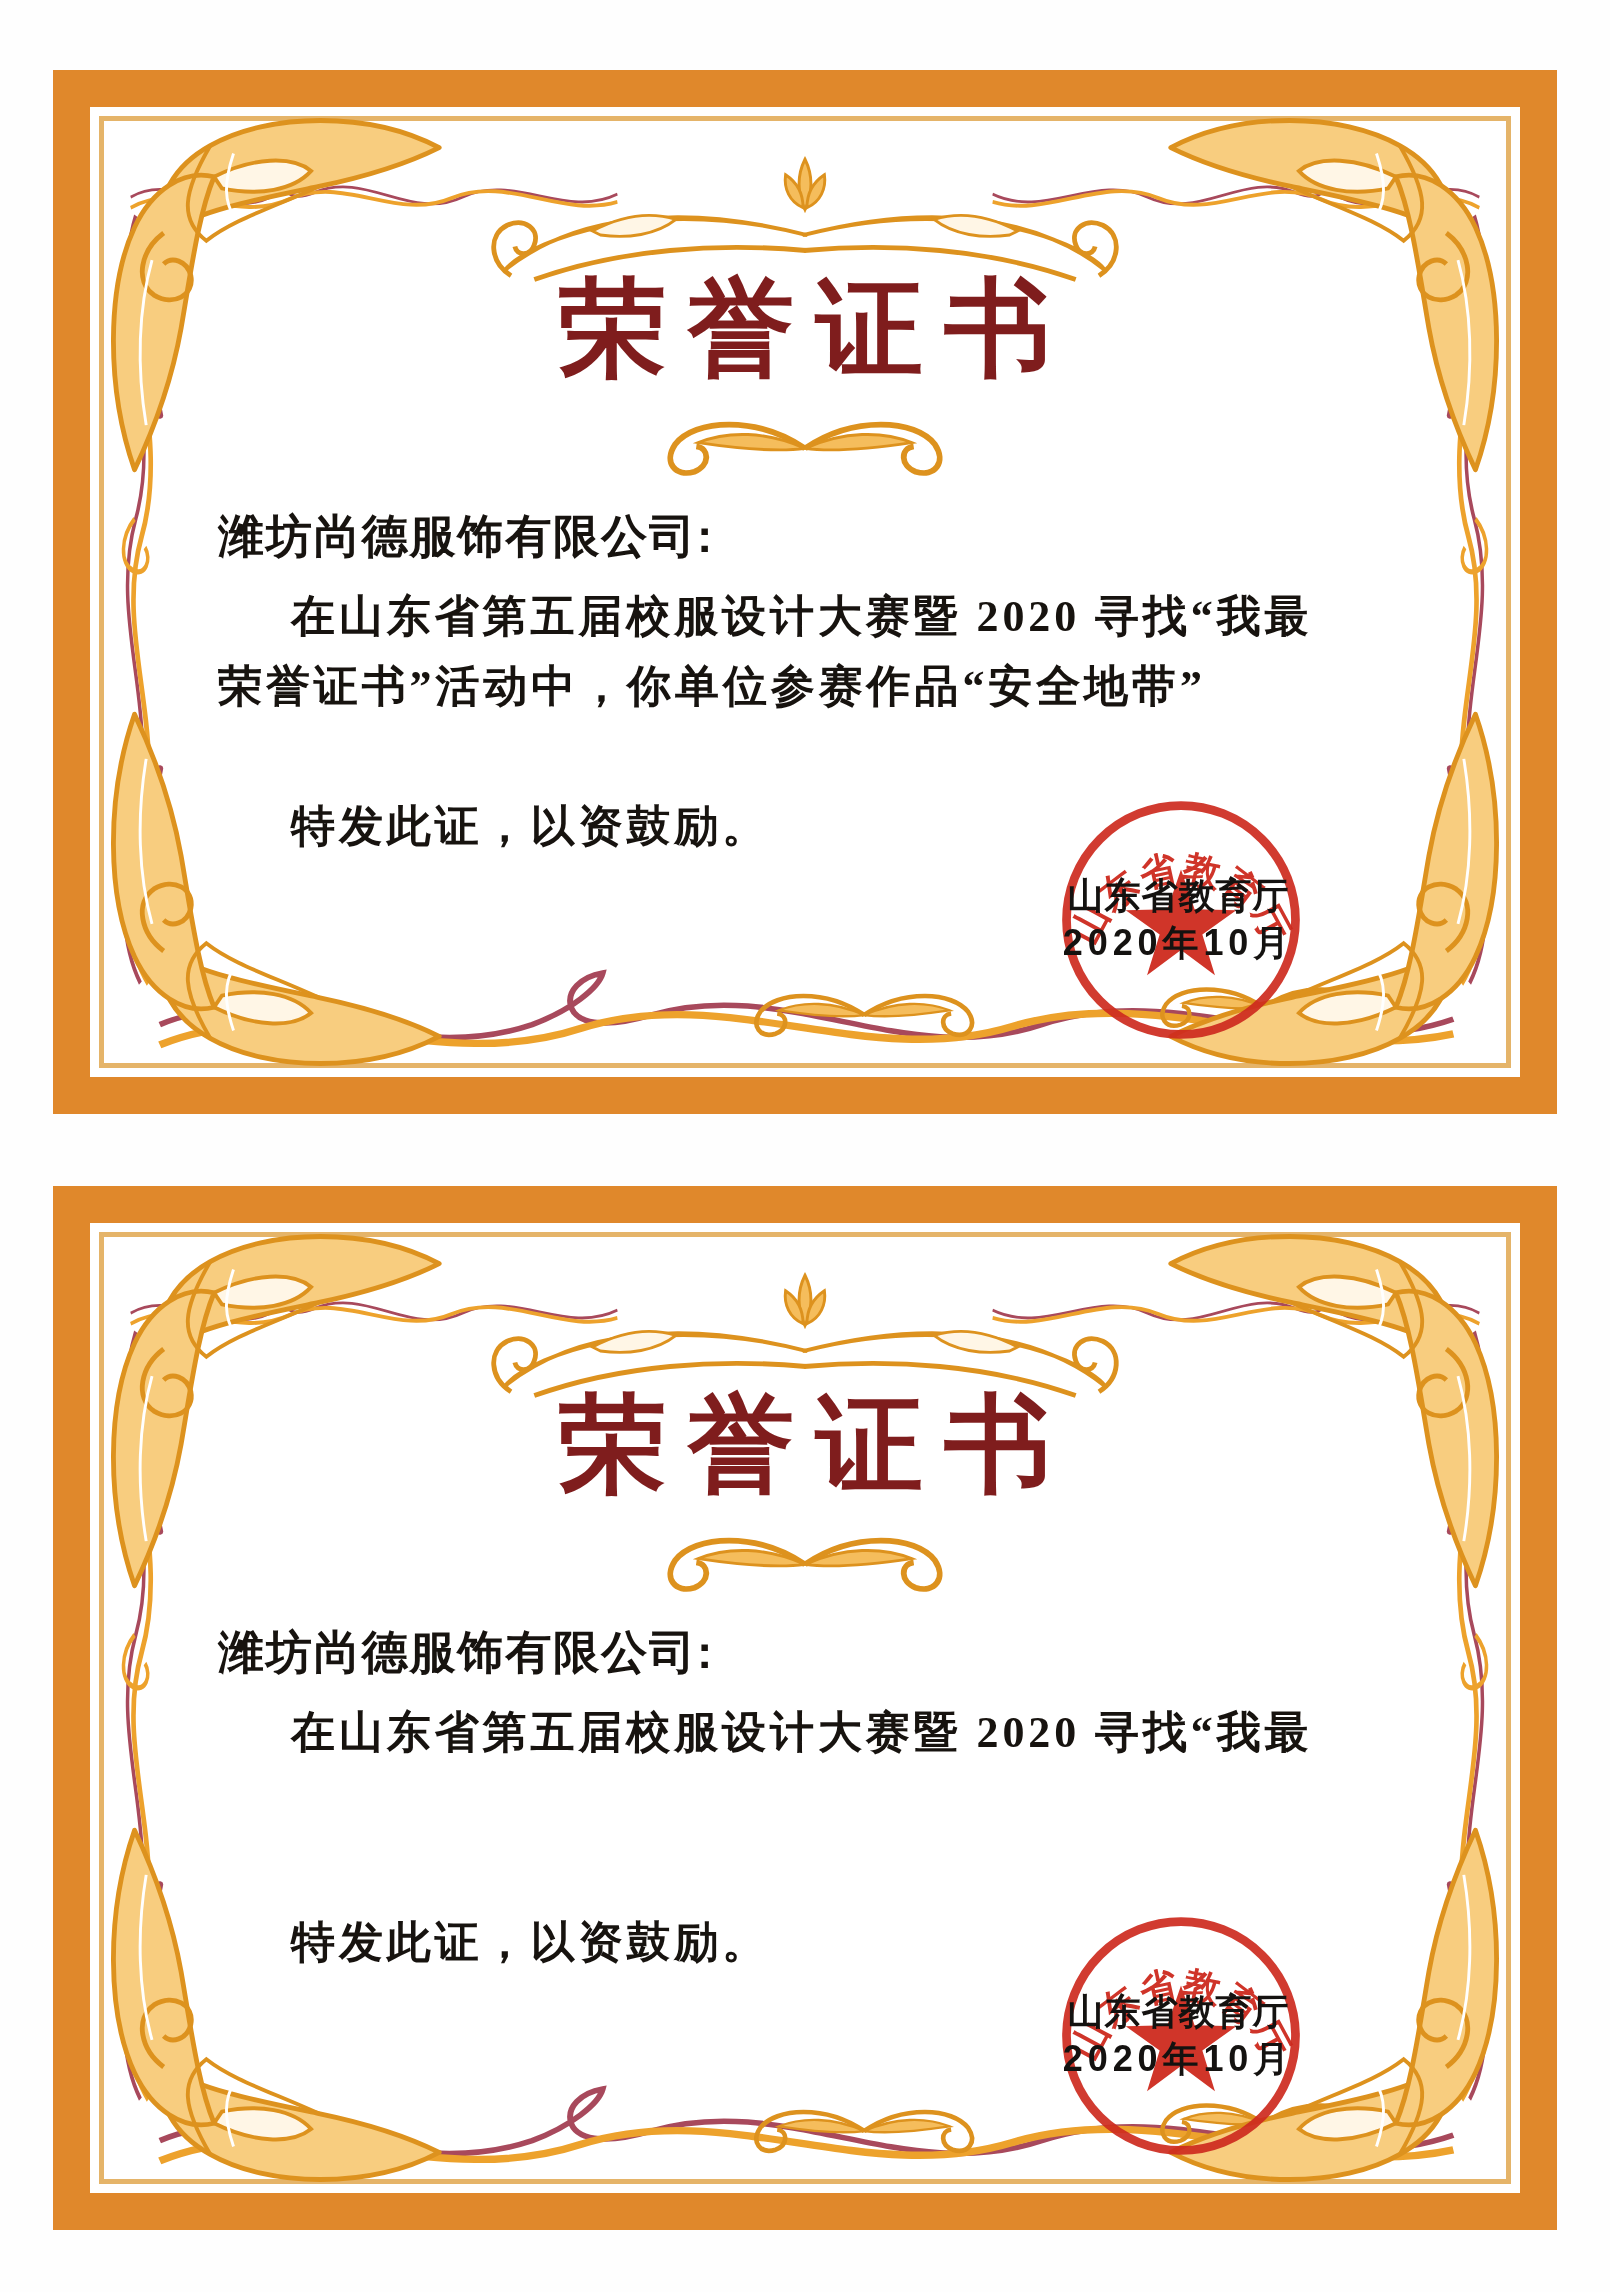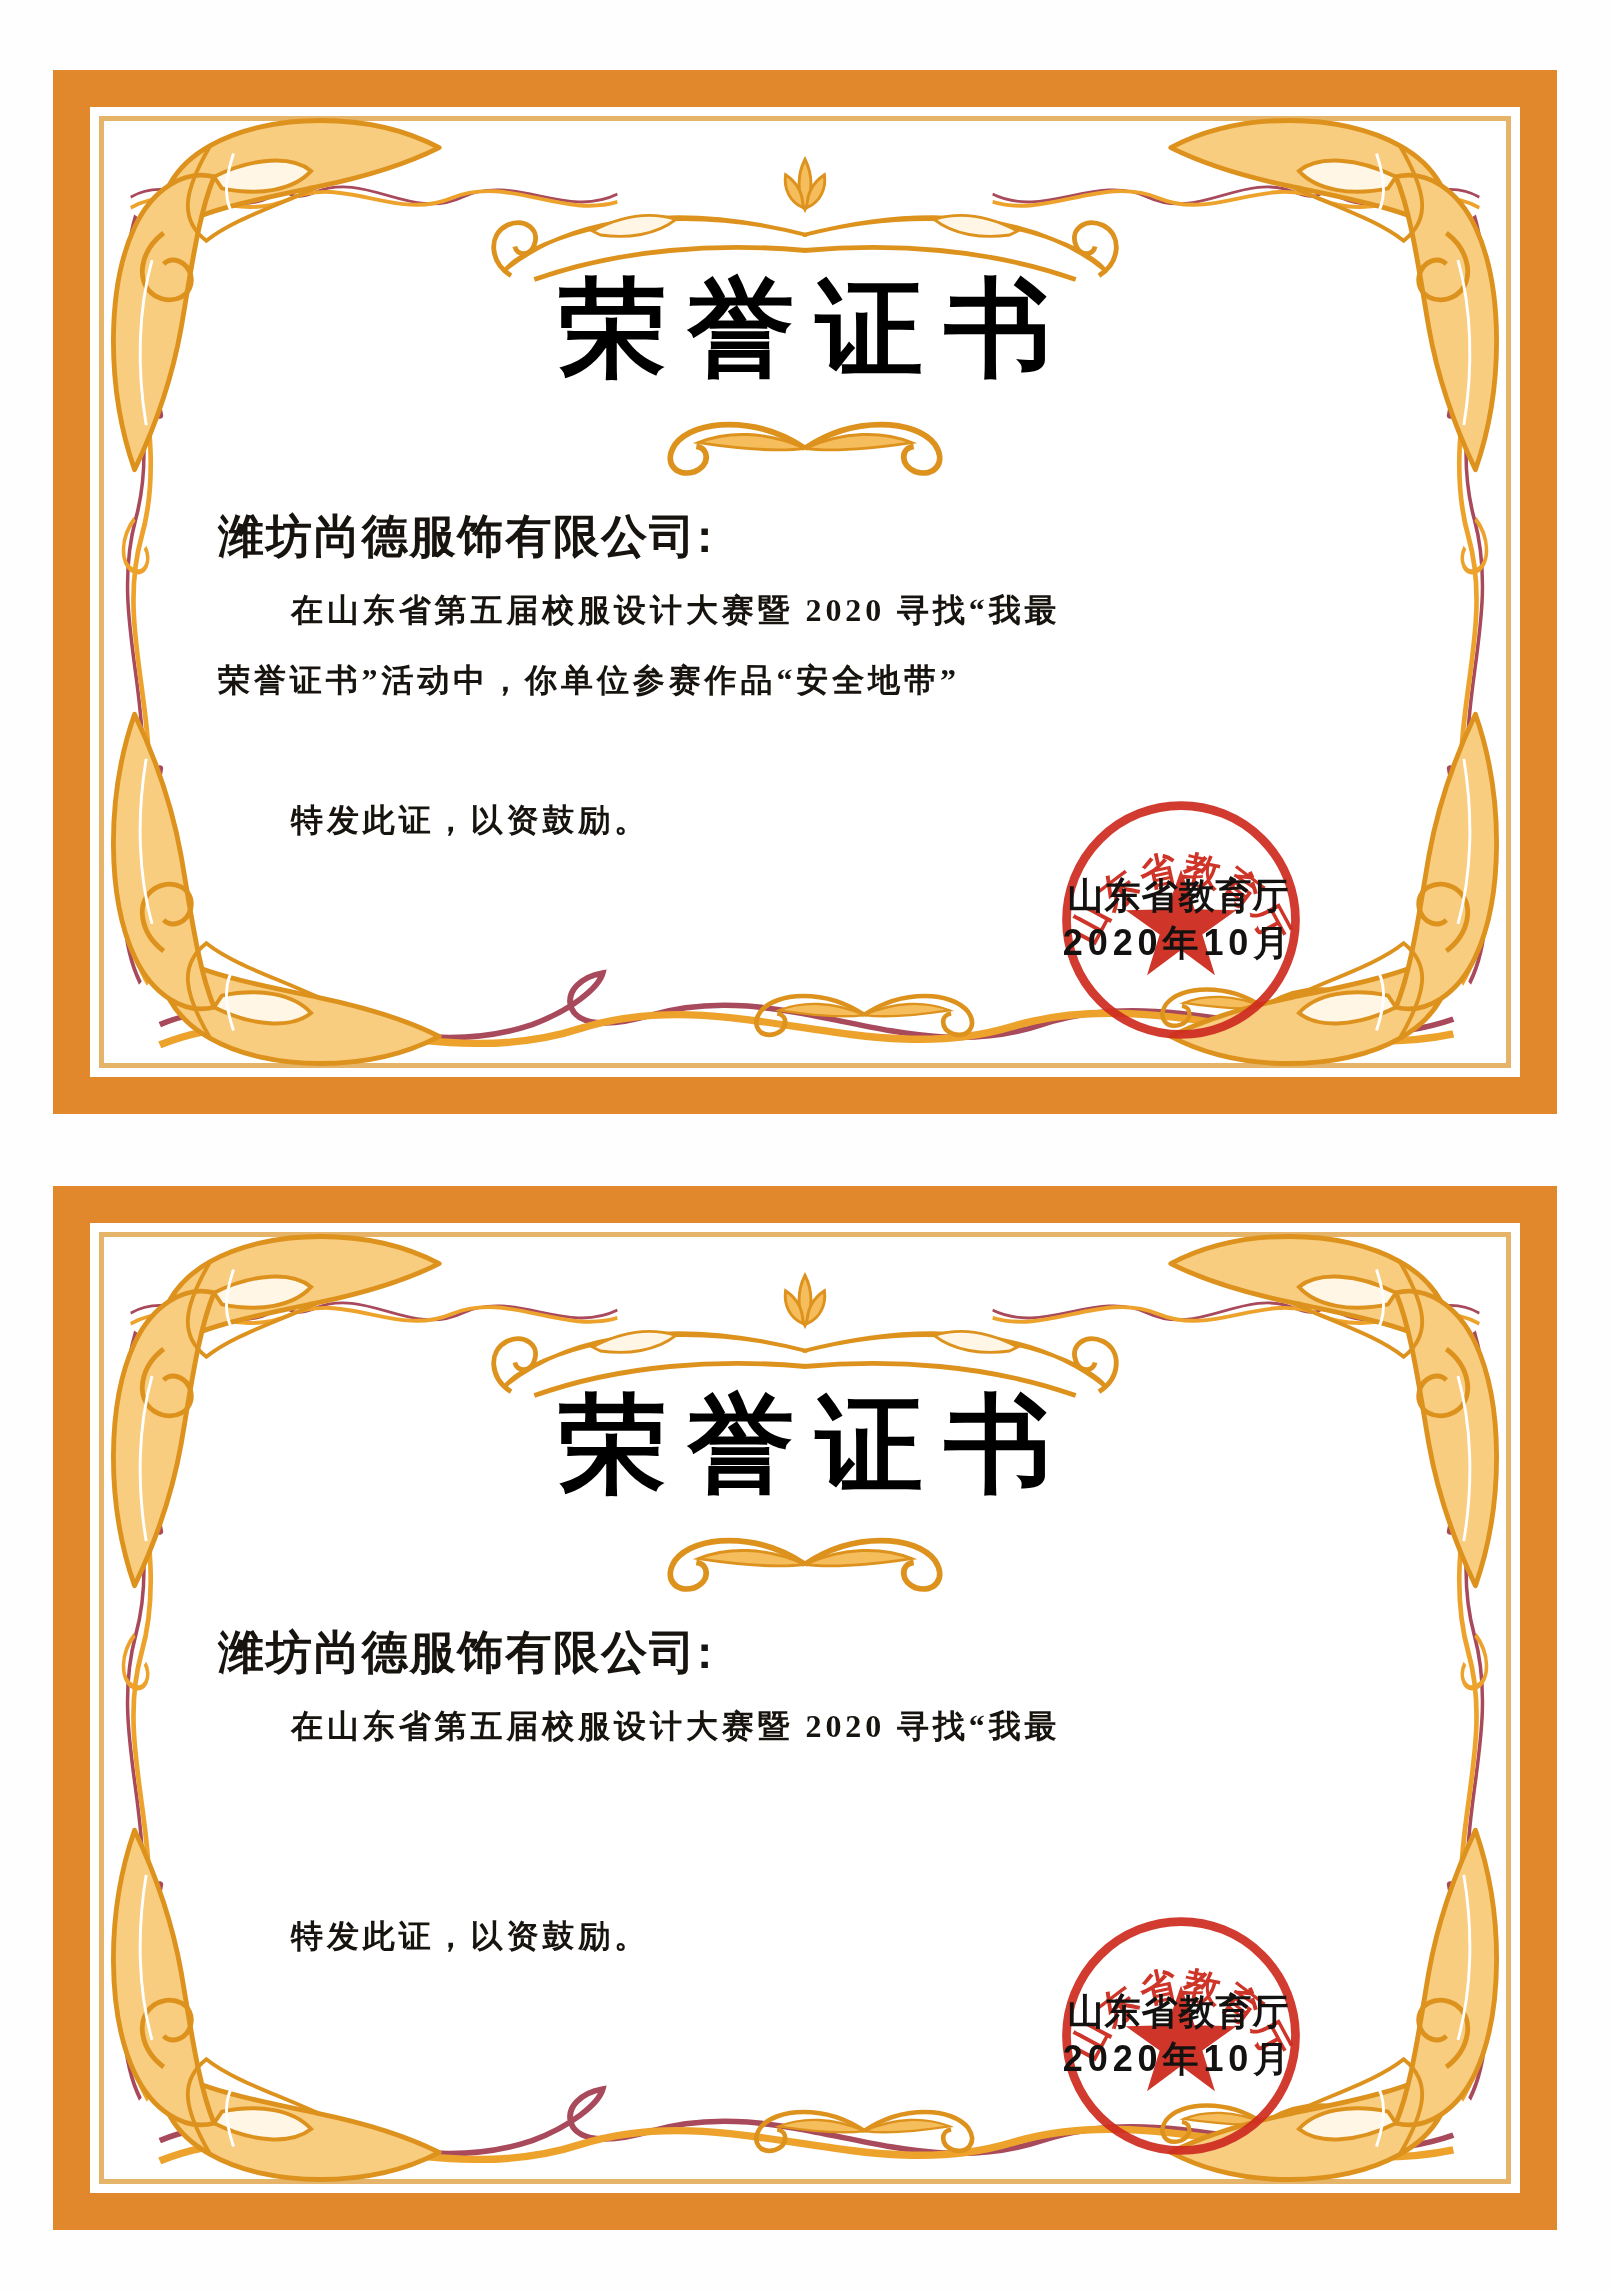--- a/index.html
+++ b/index.html
@@ -13,33 +13,33 @@
   .cert { position:absolute; left:53px; width:1504px; height:1044px; background:#ffffff; }
   .cert.c0 { top:70px; }
   .cert.c1 { top:1186px; }
   .band { position:absolute; inset:0; border:37px solid #E0882B; }
   .innerline { position:absolute; inset:46px; border:5.8px solid #E5B469; }
   .deco { position:absolute; left:0; top:0; width:1504px; height:1044px; pointer-events:none; }
   .title {
     position:absolute; top:206px; left:0; width:100%;
     text-align:center;
     font-size:107px; line-height:1.0; font-weight:700;
-    color:#000000;
+    color:#7f1d1d;
     letter-spacing:21.3px; text-indent:21.3px;
     font-family:"Liberation Serif", serif;
   }
   .recipient {
     position:absolute; top:439px; left:165px;
     font-size:46px; line-height:1.2; font-weight:700;
     color:#17130F; letter-spacing:1.9px;
     font-family:"Liberation Sans", sans-serif;
   }
   .bodyline {
     position:absolute; left:165px;
-    font-size:32px; line-height:1.15; font-weight:700;
+    font-size:44px; line-height:1.15; font-weight:700;
     color:#17130F; letter-spacing:3.9px;
     font-family:"Liberation Serif", serif;
     white-space:nowrap;
   }
   .l1 { top:522px; left:238px; }
   .l2 { top:592px; }
   .l3 { top:662px; }
   .l4 { top:732px; left:238px; }
   .stamp { position:absolute; left:998px; top:720px; width:260px; height:260px; }
   .issuer, .date {

